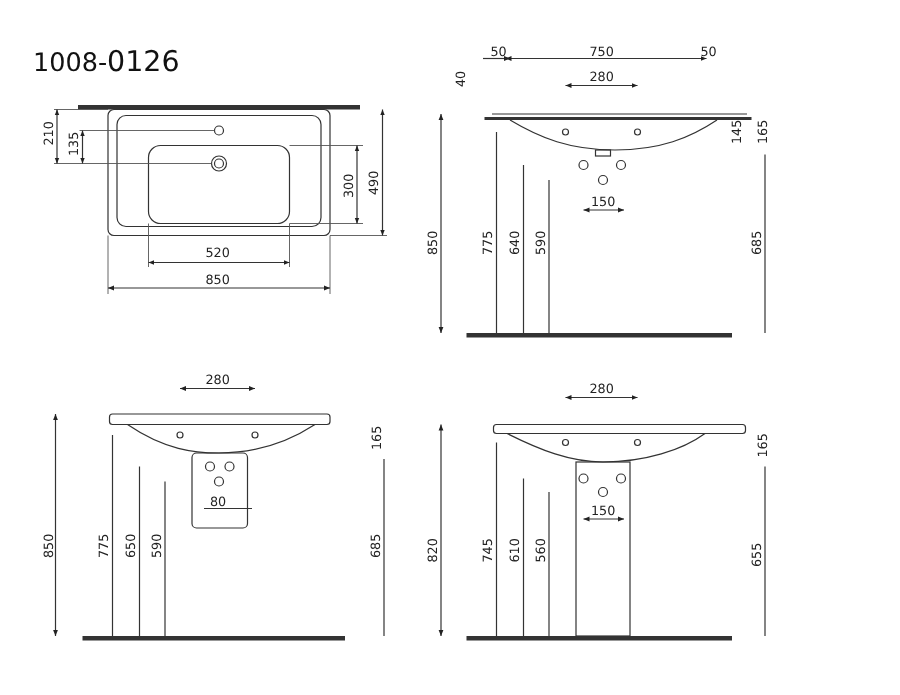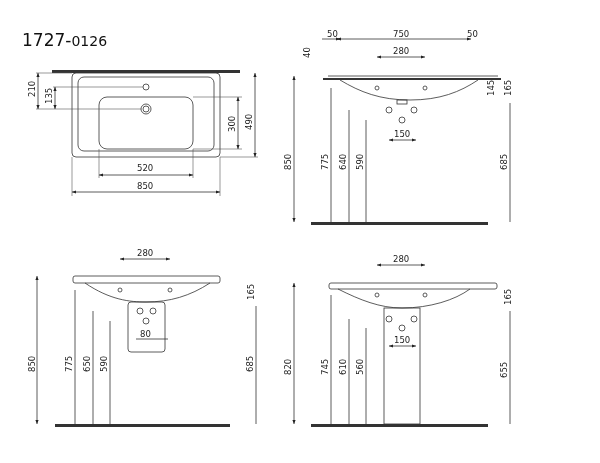--- a/index.html
+++ b/index.html
@@ -1,28 +1,28 @@
 <!DOCTYPE html>
 <html><head>
 <meta charset="utf-8">
 <style>
   html,body{margin:0;padding:0;background:#fff;}
   body{width:600px;height:463px;position:relative;overflow:hidden;font-family:"DejaVu Sans",sans-serif;}
   .title{position:absolute;left:22px;top:30px;font-size:17px;color:#111;}
-  .title .small{font-size:14px;}
+  .title .small{font-size:19px;}
   svg{position:absolute;left:0;top:0;}
   .t{font-family:"DejaVu Sans",sans-serif;font-size:8.5px;fill:#222;}
   .ln{stroke:#333;stroke-width:0.8;fill:none;}
   .thin{stroke:#555;stroke-width:0.6;fill:none;}
   .floor{fill:#333;}
 </style>
 </head>
 <body>
 
-<div class="title"><span>1727-</span><span class="small">0126</span></div>
+<div class="title"><span>1008-</span><span class="small">0126</span></div>
 
 <svg width="600" height="463" viewBox="0 0 600 463" xmlns="http://www.w3.org/2000/svg">
   <defs>
     <marker id="a" markerWidth="6" markerHeight="6" refX="5" refY="3" orient="auto">
         <path d="M0,1 L5,3 L0,5 z" fill="#222"></path>
       </marker>
     <marker id="b" markerWidth="6" markerHeight="6" refX="1" refY="3" orient="auto">
         <path d="M6,1 L1,3 L6,5 z" fill="#222"></path>
       </marker>
   </defs>

